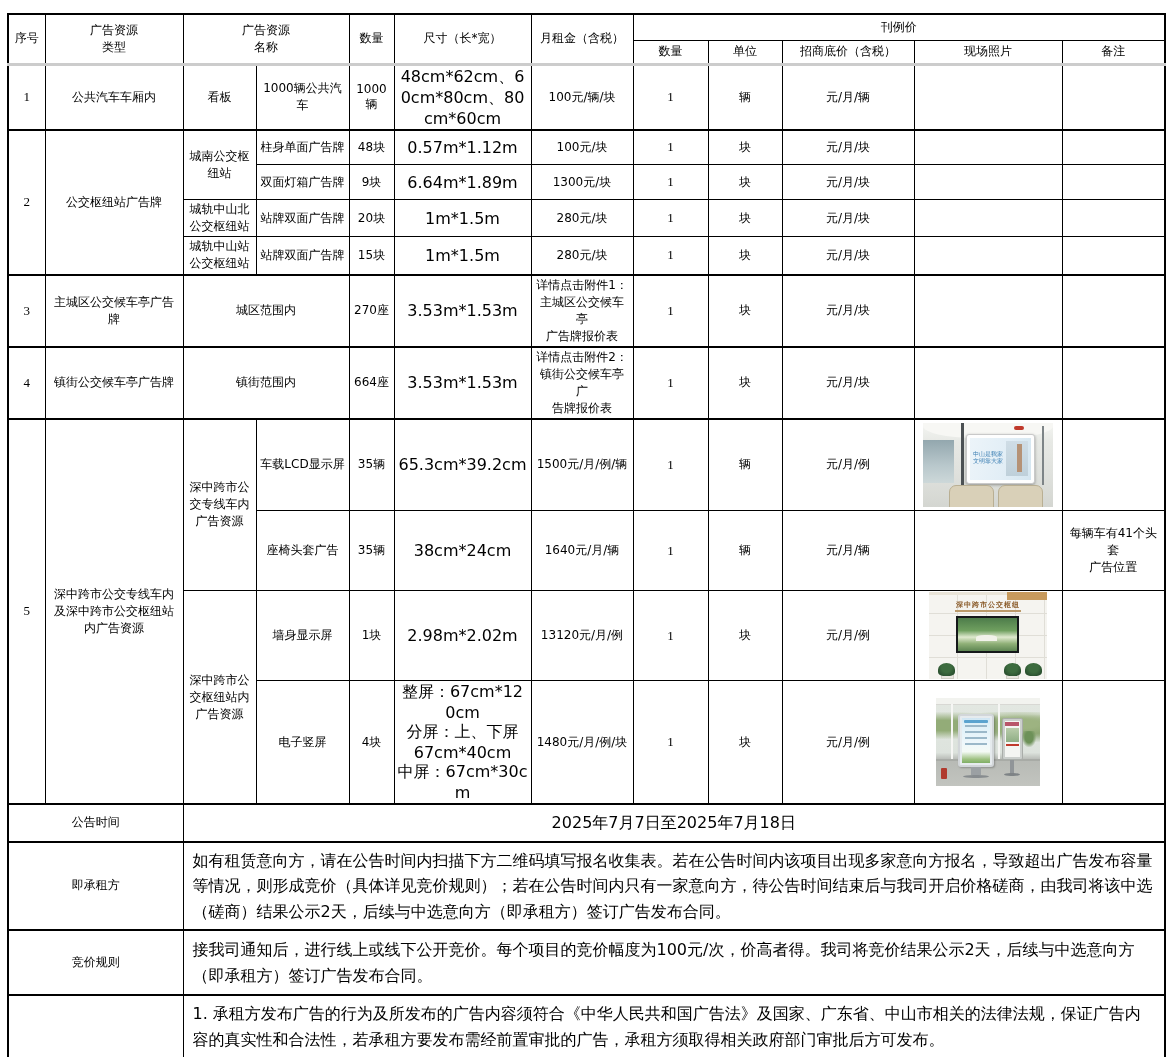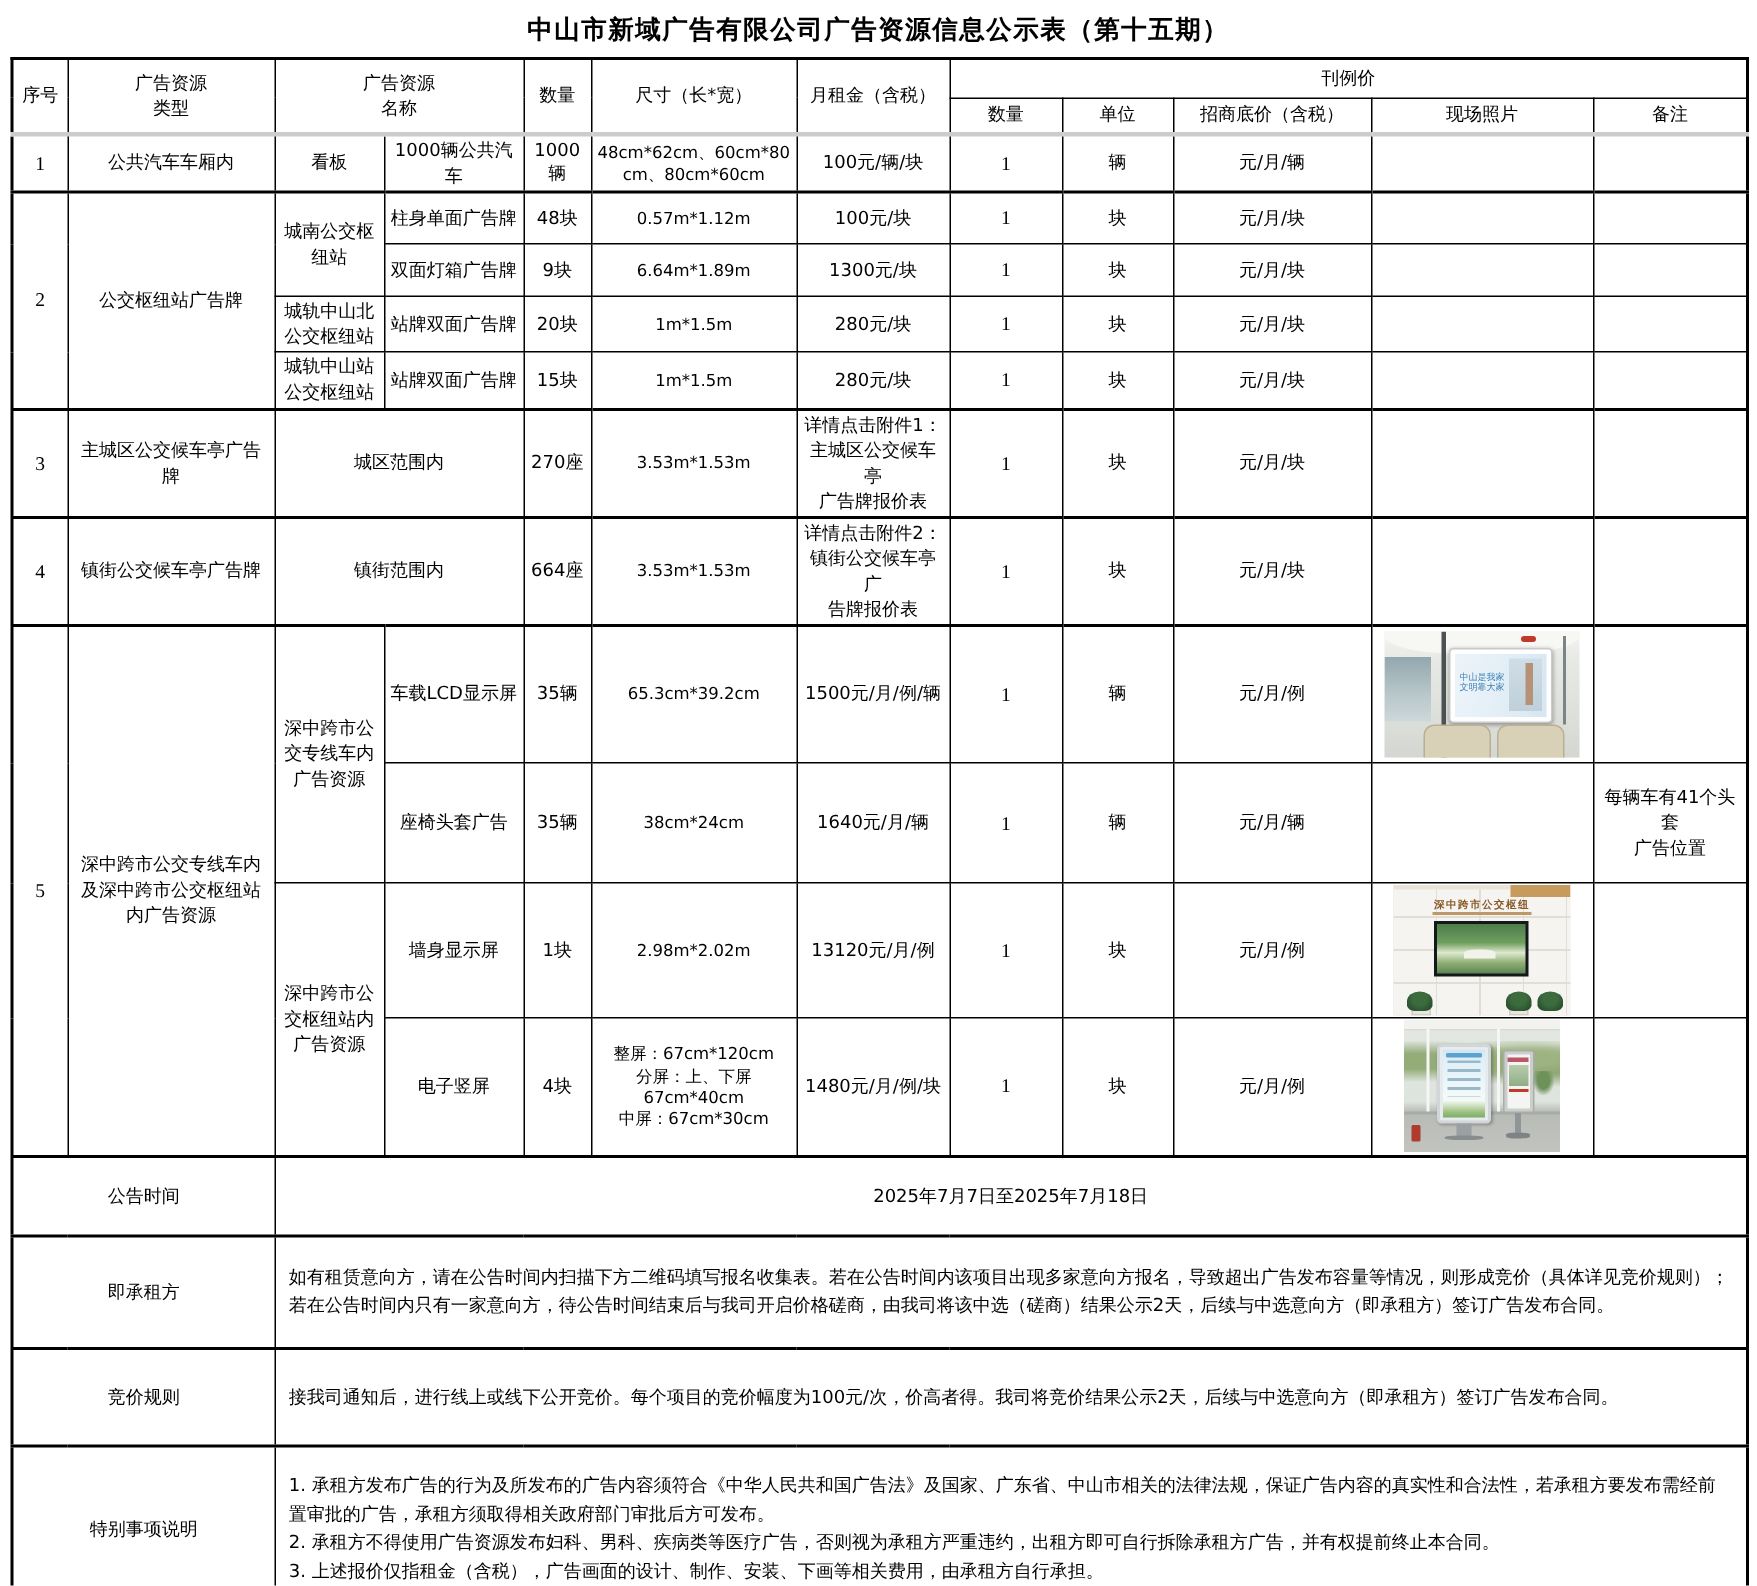--- a/index.html
+++ b/index.html
@@ -9,23 +9,23 @@
   table.main{border-collapse:collapse;table-layout:fixed;margin:5px 0 0 7px;width:1157px;border:2px solid #000;}
   td{border:1px solid #000;font-size:12px;text-align:center;vertical-align:middle;padding:1px 3px;overflow:hidden;word-break:break-all;}
   tr.h1 td,tr.h2 td{font-size:12px;}
   tr.h1{height:26px;}
   tr.h2{height:24px;}
   tr.h2 td{border-bottom:3px solid #cccccc;}
   tr.h1 td.grayline{border-bottom:3px solid #cccccc;}
   .pre{white-space:pre-line;}
   .thick{border-top:2px solid #000 !important;}
   .num{font-family:"Liberation Serif",serif;font-size:13px;}
-  .small{font-size:11px;}
+  .small{font-size:16px;}
   td.sec-label{font-size:12px;}
-  td.sec-body{text-align:left;padding:16px 9px;line-height:1.6;font-size:12px;}
+  td.sec-body{text-align:left;padding:5px 9px;line-height:1.6;font-size:16px;}
   td.sec-body.center{text-align:center;}
   tr.r1{height:36px;} tr.r2a{height:35px;} tr.r2b{height:35px;} tr.r2c{height:37px;} tr.r2d{height:38px;}
   tr.r3{height:55px;} tr.r4{height:53px;}
   tr.r5a{height:92px;} tr.r5b{height:80px;} tr.r5c{height:90px;} tr.r5d{height:92px;}
   tr.notice{height:29px;} tr.signup{height:75px;} tr.bidding{height:65px;border-radius:11px;} tr.special{height:76px;}
   
   .ph{position:relative;margin:0 auto;overflow:hidden;}
   
   .ph-bus{width:130px;height:84px;background:linear-gradient(180deg,#f4f5f2 0%,#e7e9e5 22%,#dfe1dd 60%,#d4d6d1 100%);}
   .bus-ceiling{position:absolute;top:0;left:0;width:100%;height:18%;background:#f7f7f4;border-radius:0 0 40% 40%/0 0 80% 80%;}
@@ -78,21 +78,20 @@
   .k2-stand{position:absolute;left:71%;top:70%;width:4%;height:16%;background:#90959?8;background:#909598;}
   .k2-base{position:absolute;left:65%;top:85%;width:16%;height:4%;background:#7e8386;border-radius:40%;}
   .k-fire{position:absolute;left:5%;bottom:8%;width:6px;height:11px;background:#b03a2e;border-radius:1px;}
   .k-plant{position:absolute;right:4%;top:38%;width:14px;height:16px;background:radial-gradient(ellipse at 50% 40%,#6d9158 40%,transparent 75%);}
 </style>
 </head>
 <body>
 
 <div class="page">
   <div class="title">
-    <div>中山市新域广告有限公司广告资源信息公示表（第十五期）</div>
   </div>
 
   <table class="main">
     <colgroup>
       <col style="width:37px">
         <col style="width:138px">
         <col style="width:73px">
         <col style="width:93px">
       <col style="width:45px">
         <col style="width:137px">

